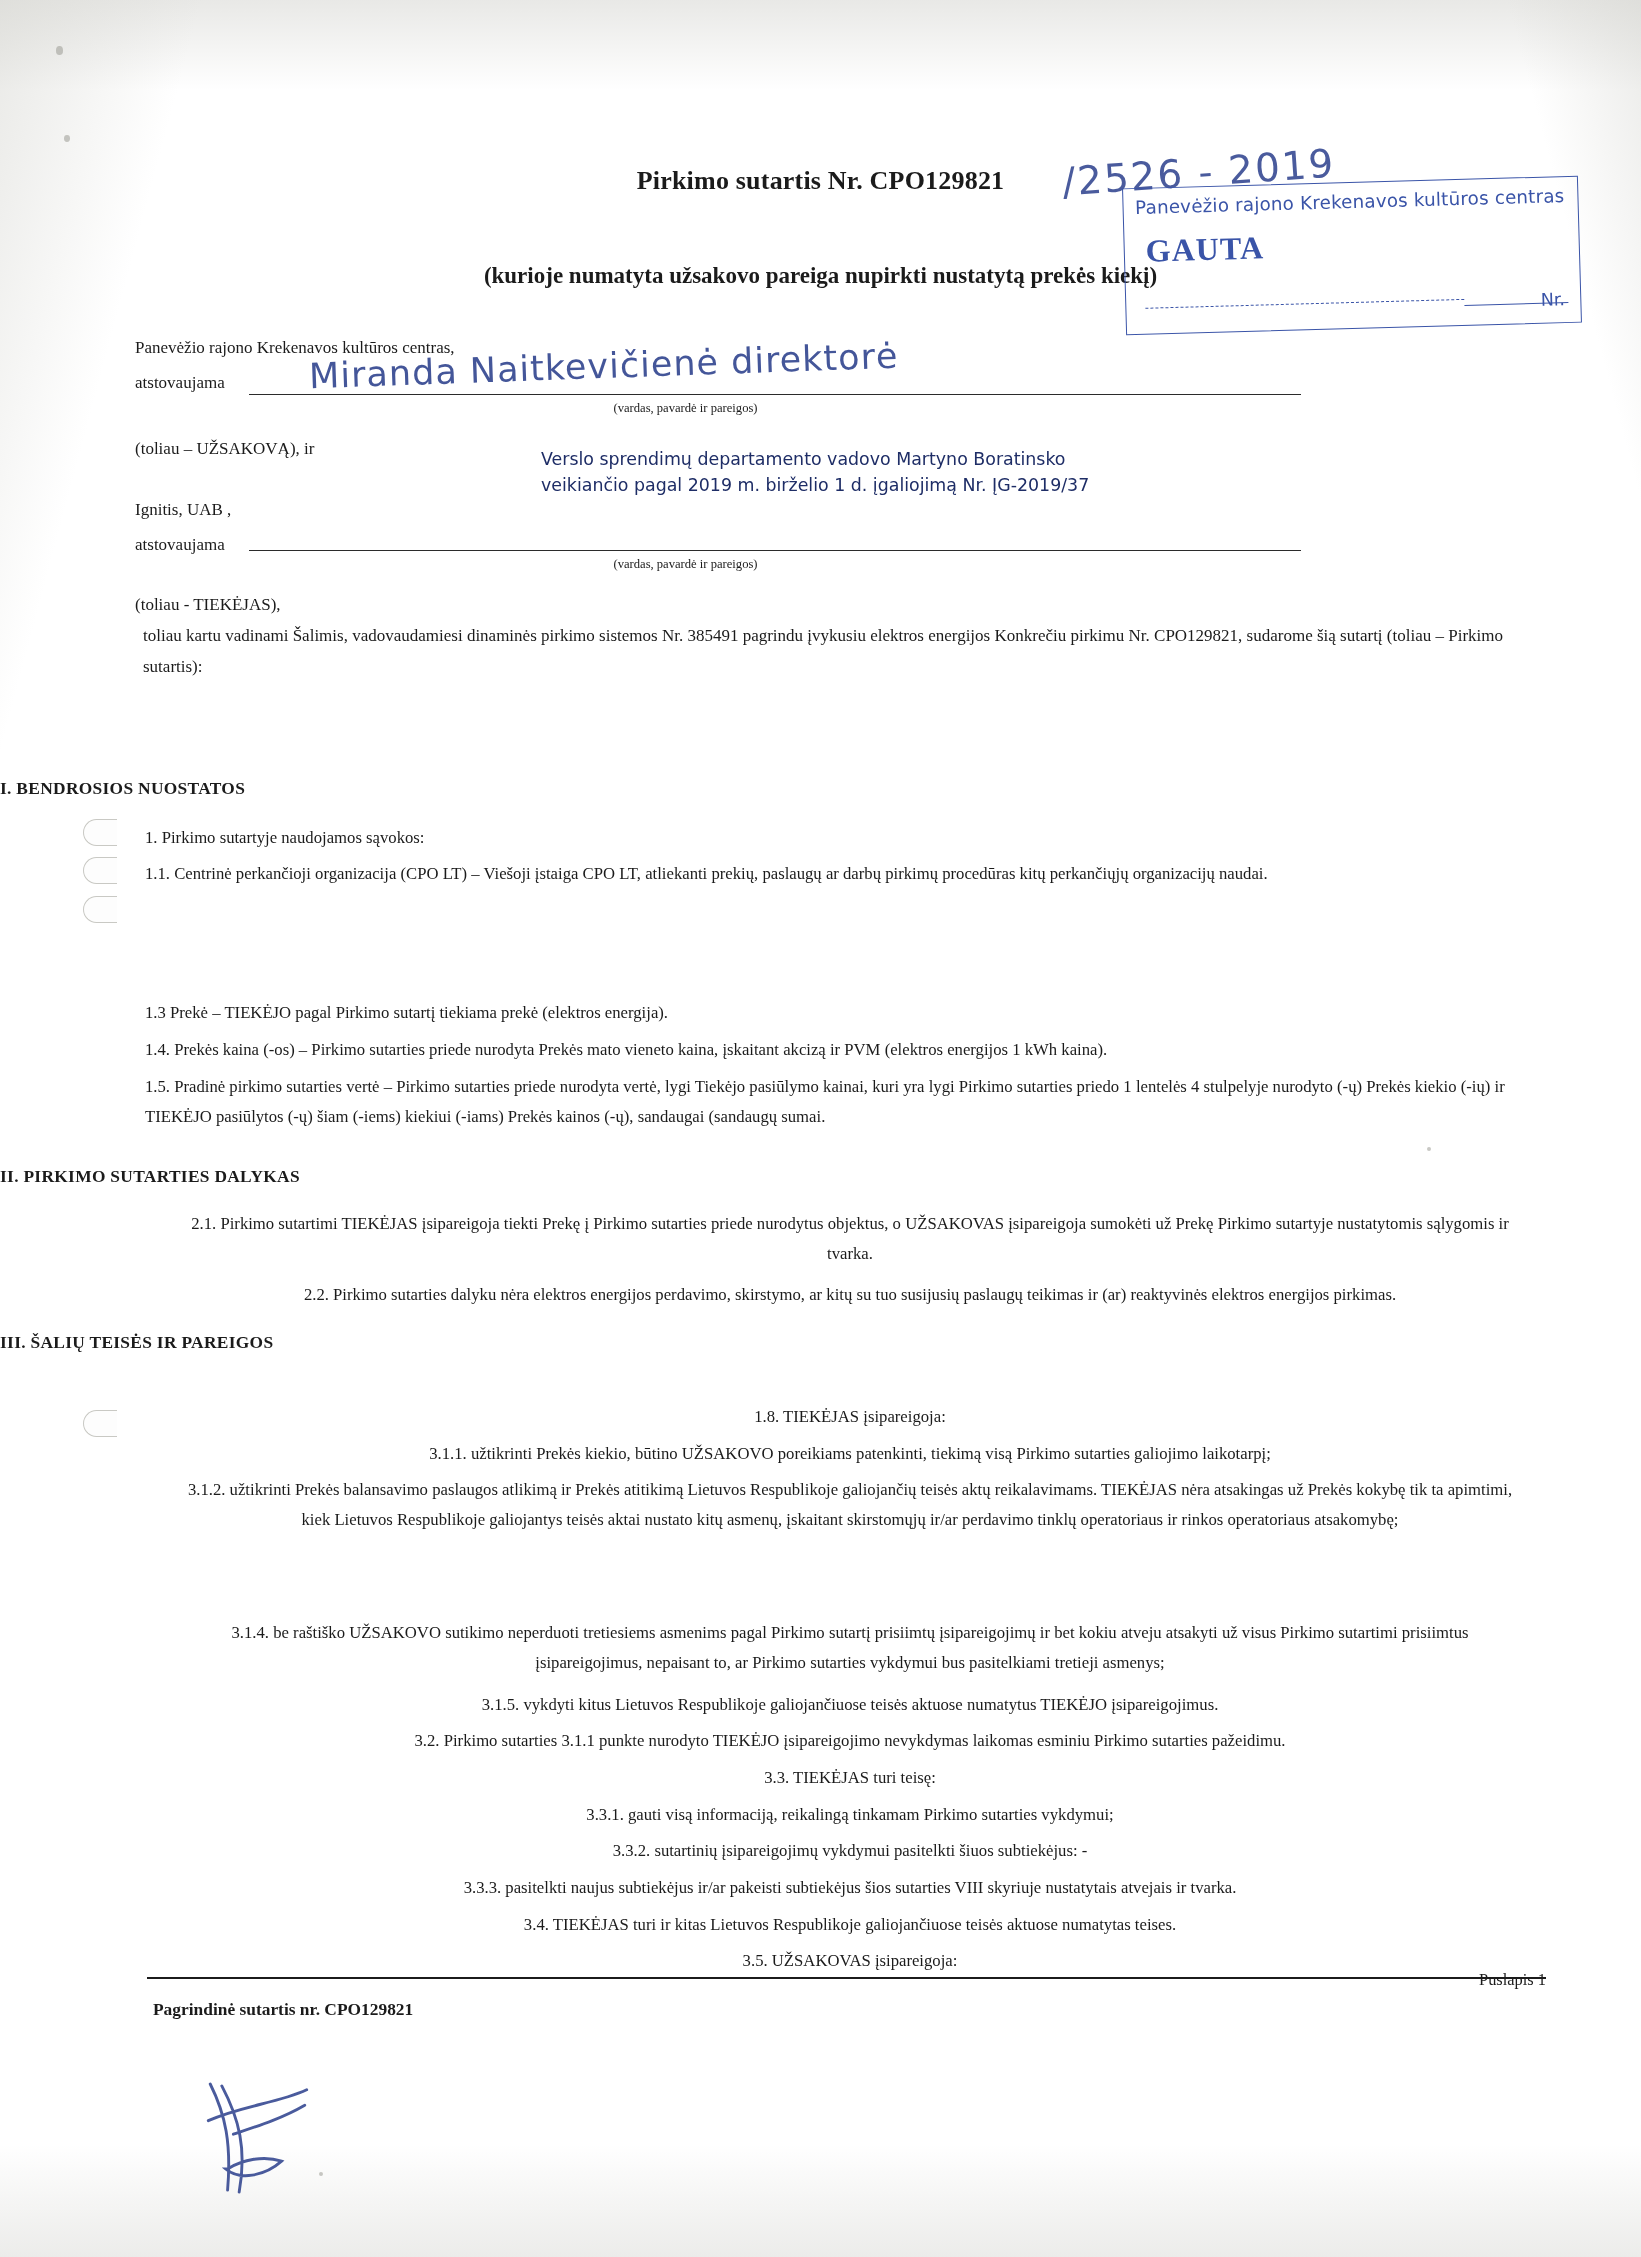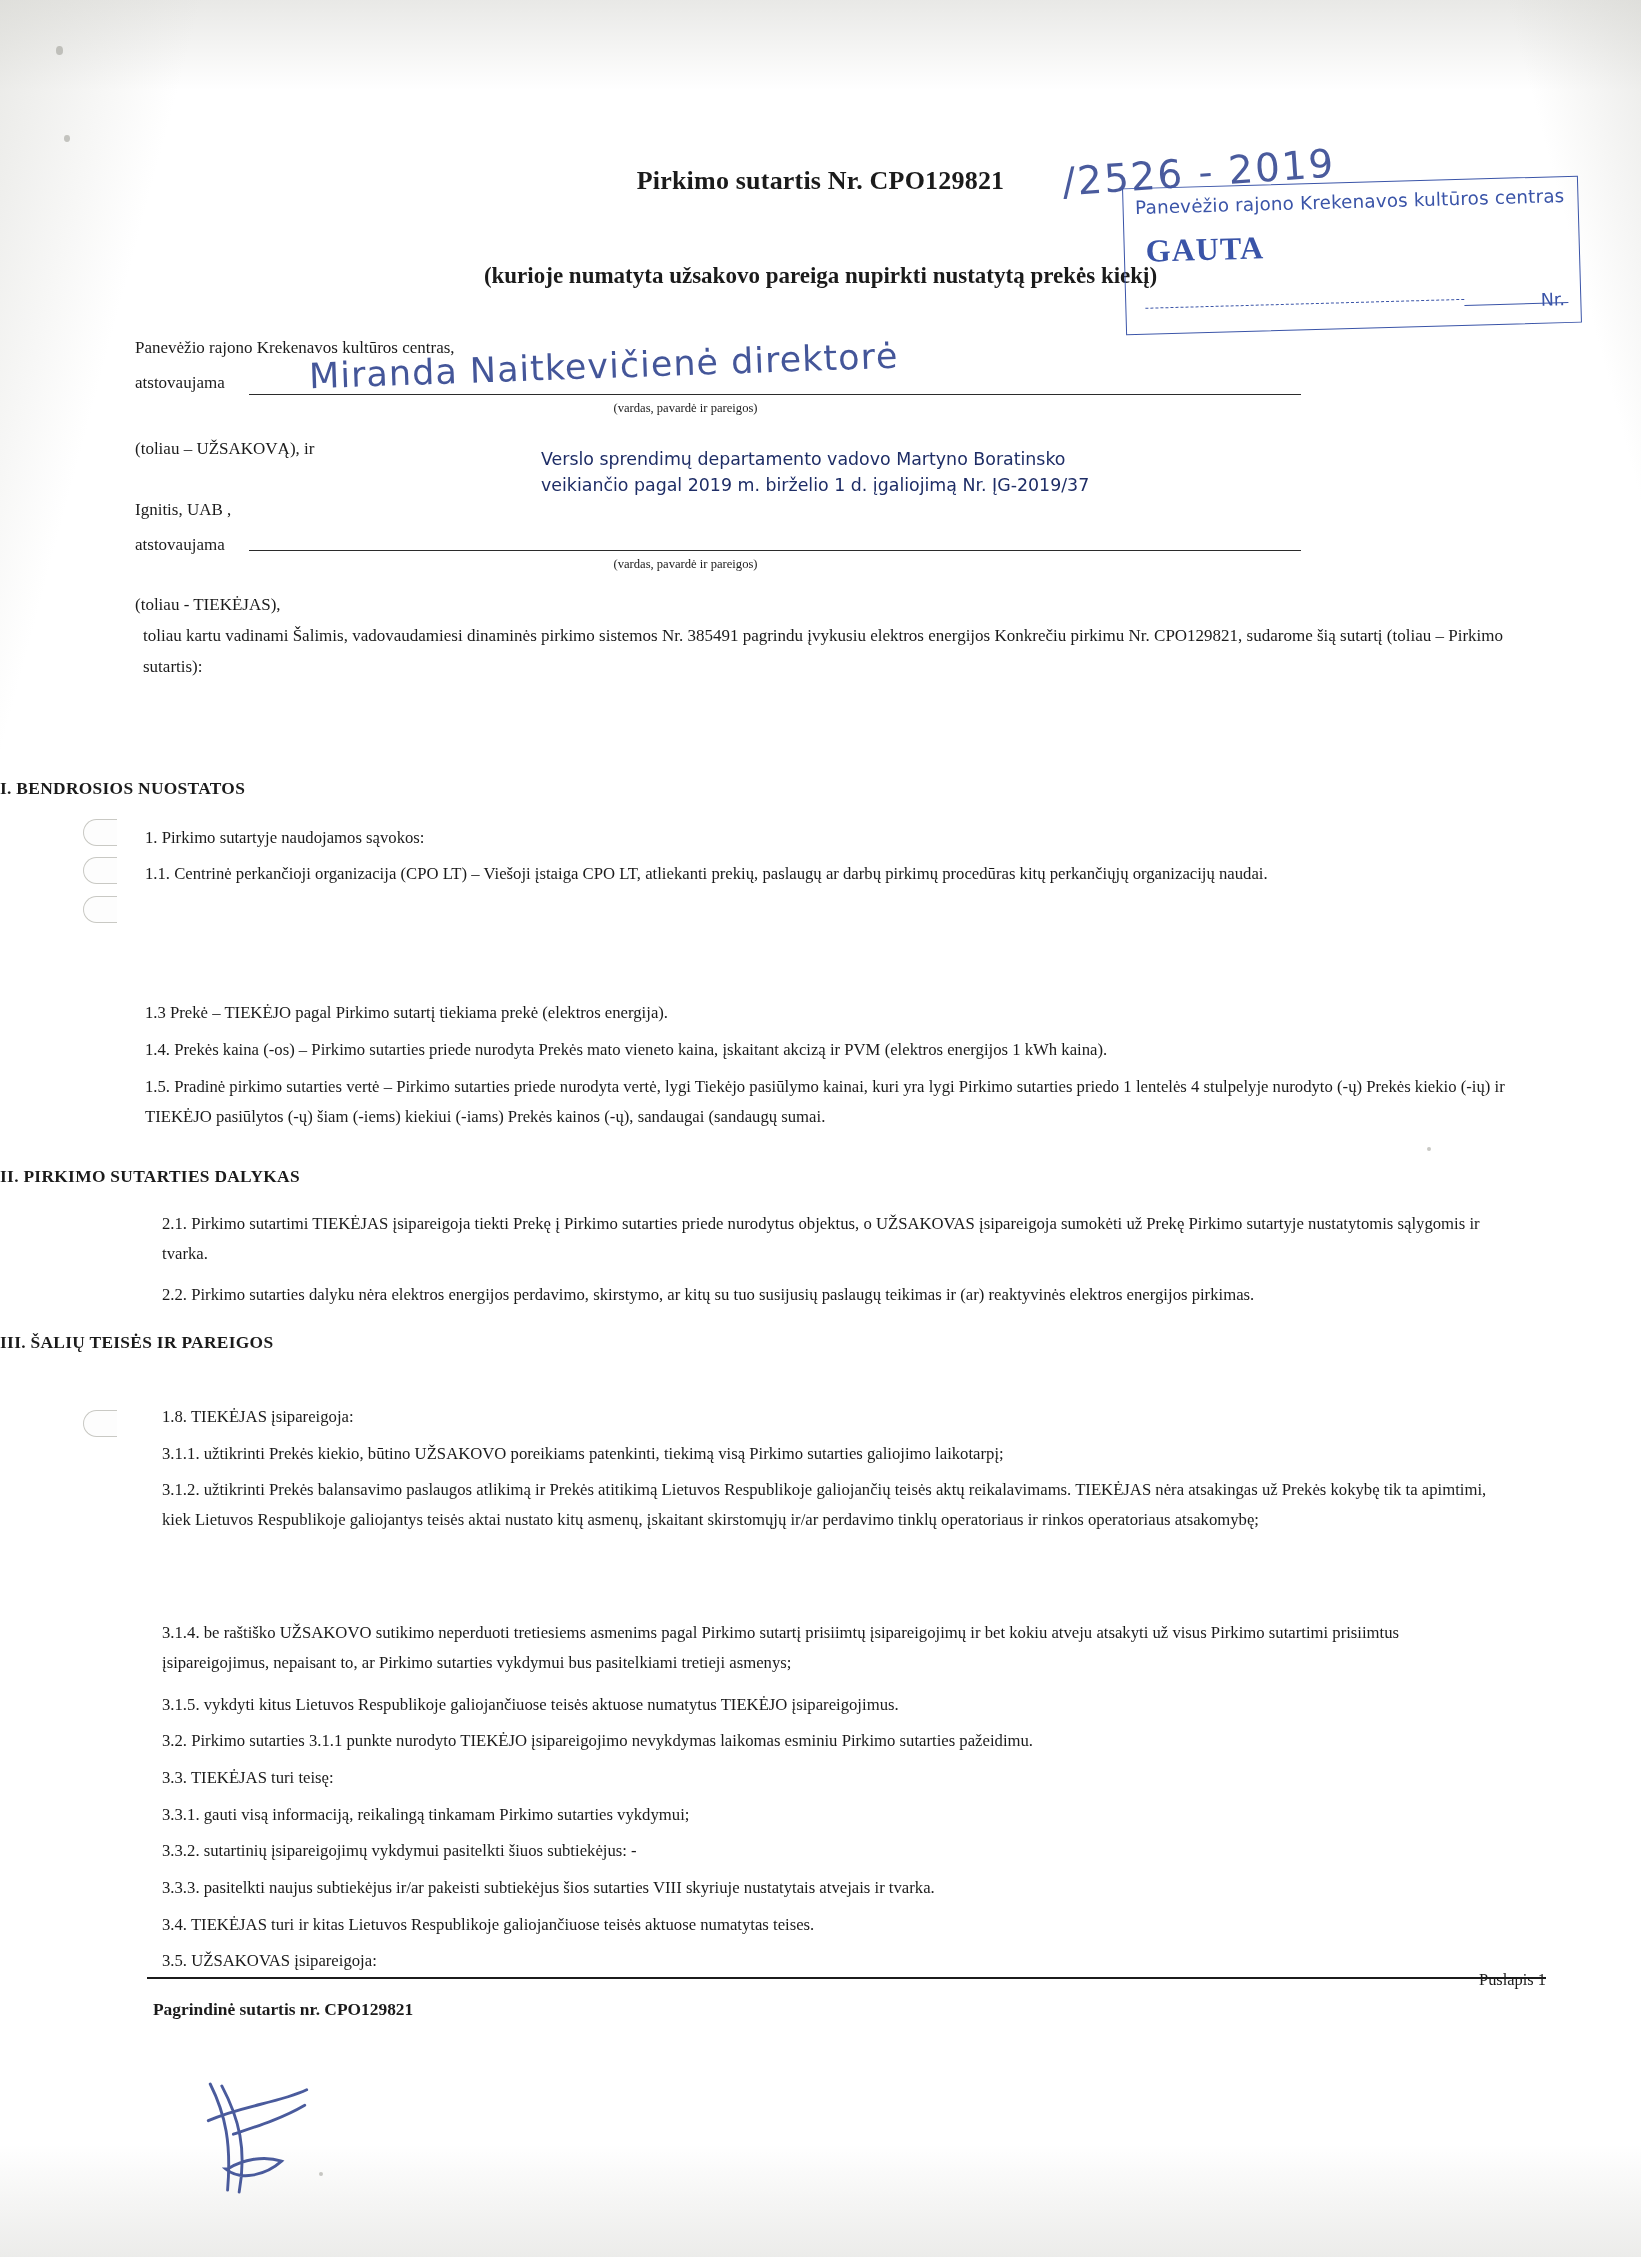--- a/index.html
+++ b/index.html
@@ -197,21 +197,21 @@
   .h3 { top: 1332px; }
 
   .para {
     position: absolute;
     left: 145px;
     width: 1361px;
     font-size: 16.7px;
     line-height: 1.78;
     text-align: left;
   }
-  .para.indent { left: 162px; width: 1344px; }
+  .para.indent { left: 178px; width: 1344px; text-align: center; }
 
   
   .footer-rule {
     position: absolute;
     left: 147px;
     right: 95px;
     top: 1977px;
     border-bottom: 2.4px solid #1b1b1b;
   }
   .footer-left {

